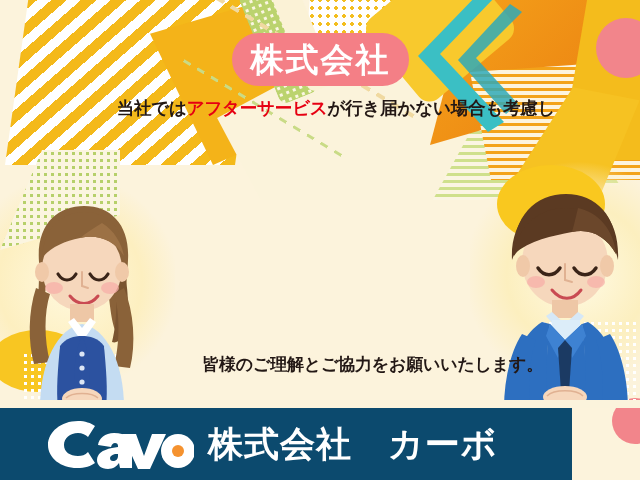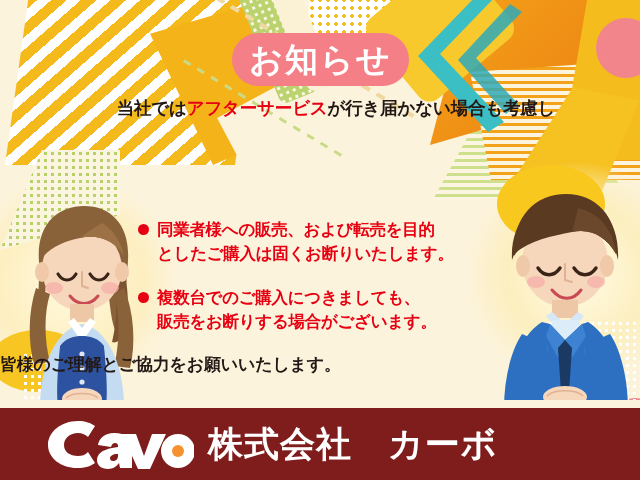--- a/index.html
+++ b/index.html
@@ -304,38 +304,38 @@
     color: #E60012;
     line-height: 1.48;
     white-space: nowrap;
     letter-spacing: -0.3px;
   }
 
   .closing {
     position: absolute;
     left: 0; top: 353px;
     width: 543px;
-    text-align: left;
+    text-align: right;
     z-index: 8;
   }
   .closing-text {
     font-size: 17px;
     font-weight: 700;
     color: #231815;
     letter-spacing: -0.2px;
     white-space: nowrap;
   }
 
   
   .footer-bar {
     position: absolute;
     left: 0; bottom: 0;
-    width: 640px;
+    width: 572px;
     height: 72px;
-    background: #7f1d1d;
+    background: #0c4a6e;
     display: flex;
     align-items: center;
     z-index: 12;
   }
   .logo-mark {
     margin-left: 44px;
     width: 150px;
     height: 52px;
     flex: 0 0 auto;
   }
@@ -494,45 +494,29 @@
 
       <path d="M30 152 C18 170 12 200 12 226 L38 226 C36 200 38 174 44 158 Z" fill="#2D6FC0"></path>
       <path d="M118 152 C130 170 136 200 136 226 L110 226 C112 200 110 174 104 158 Z" fill="#2D6FC0"></path>
 
       <ellipse cx="73" cy="215" rx="22" ry="11" fill="#F6D7BC"></ellipse>
       <path d="M55 214 C62 207 84 207 91 214" stroke="#E0B192" stroke-width="1.6" fill="none"></path>
     </svg>
   </div>
 
   <div class="title-badge">
-    <span class="title-text">お知らせ</span>
+    <span class="title-text">株式会社</span>
   </div>
 
   <div class="body-text">
     <div class="lead-line">
       <span>当社では</span><span class="hl">アフターサービス</span><span>が行き届かない場合も考慮し</span>
     </div>
   </div>
 
-  <div class="bullets">
-    <div class="bullet-item">
-      <span class="bullet-dot"></span>
-      <span class="bullet-lines">
-        <span class="bullet-line">同業者様への販売、および転売を目的</span>
-        <span class="bullet-line">としたご購入は固くお断りいたします。</span>
-      </span>
-    </div>
-    <div class="bullet-item">
-      <span class="bullet-dot"></span>
-      <span class="bullet-lines">
-        <span class="bullet-line">複数台でのご購入につきましても、</span>
-        <span class="bullet-line">販売をお断りする場合がございます。</span>
-      </span>
-    </div>
-  </div>
 
   <div class="closing">
     <span class="closing-text">皆様のご理解とご協力をお願いいたします。</span>
   </div>
 
   <div class="footer-strip"></div>
   <div class="footer-bar">
     <div class="logo-mark">
       <svg width="150" height="52" viewBox="0 0 150 52">
 

